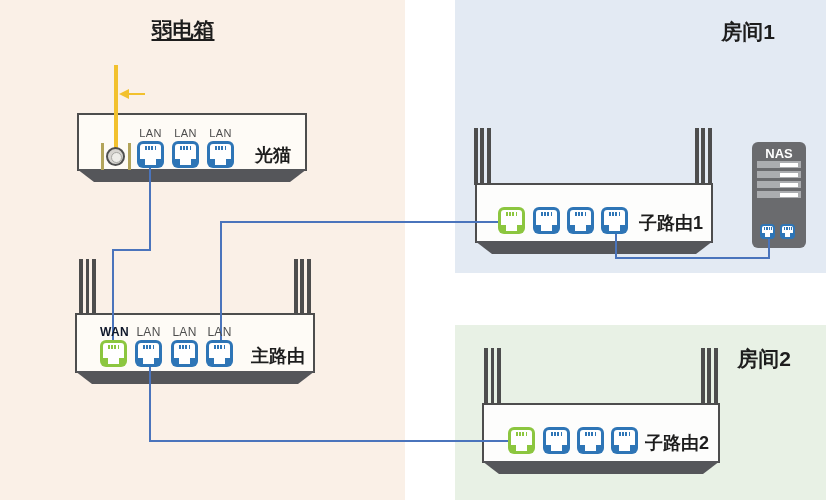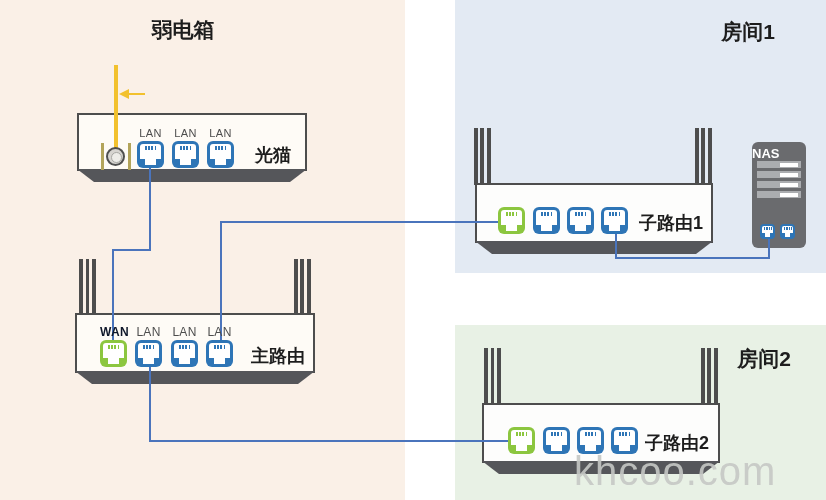--- a/index.html
+++ b/index.html
@@ -6,21 +6,21 @@
   html,body { width: 826px; height: 500px; background:#ffffff; overflow:hidden; }
   body { font-family: "Liberation Sans", sans-serif; position:relative; }
   .stage { position:absolute; left:0; top:0; width:826px; height:500px; }
 
   .zone { position:absolute; z-index:0; }
   .zone-weak  { left:0;   top:0;   width:405px; height:500px; background:#FAF0E7; }
   .zone-room1 { left:455px; top:0;   width:371px; height:273px; background:#E3EAF3; }
   .zone-room2 { left:455px; top:325px; width:371px; height:175px; background:#E8F1E5; }
 
   .zone-title { position:absolute; z-index:20; font-size:21px; font-weight:bold; color:#1d1d1d; text-align:center; width:160px; }
-  .t-weak  { left:103px; top:16px; }
+  .t-weak  { left:103px; top:16px;text-decoration:underline; }
   .t-room1 { left:668px; top:18px; }
   .t-room2 { left:684px; top:345px; }
 
   
   .cable { position:absolute; background:#4A74BC; z-index:10; }
   .fiber-line { position:absolute; background:#F2C12E; z-index:10; }
   .fiber-arrow-head { position:absolute; width:0; height:0; border-top:5px solid transparent; border-bottom:5px solid transparent; border-right:10px solid #F2C12E; z-index:10; }
   .fiber-label { position:absolute; font-size:14px; color:#3b3b3b; z-index:20; white-space:nowrap; }
 
   
@@ -49,21 +49,21 @@
   .port.small .jack::before { width:8px; height:3px; top:1px; background:repeating-linear-gradient(90deg, currentColor 0 1.2px, transparent 1.2px 2.4px); }
   .port.small .jack::after { width:3px; height:4px; box-shadow:8px 0 0 currentColor; }
 
   
   .fiber-bar { position:absolute; width:3px; height:27px; background:#B3A45A; z-index:15; }
   .fiber-circle { position:absolute; width:19px; height:19px; border:2px solid #4F4F4F; border-radius:50%; background:#D6D4D0; z-index:15; }
   .fiber-circle::after { content:""; position:absolute; left:3px; top:3px; width:9px; height:9px; border-radius:50%; background:#EDECE8; border:1px solid #A8A8A4; }
 
   
   .nas-box { position:absolute; left:752px; top:142px; width:54px; height:106px; background:#6A6B6E; border-radius:6px; z-index:5; }
-  .nas-title { position:absolute; left:752px; top:146px; width:54px; text-align:left; font-size:13px; font-weight:bold; color:#ffffff; z-index:20; }
+  .nas-title { position:absolute; left:752px; top:146px; width:54px; text-align:center; font-size:13px; font-weight:bold; color:#ffffff; z-index:20; }
   .nas-bay { position:absolute; width:44px; height:7px; background:#ABADB0; z-index:15; }
   .nas-bay::after { content:""; position:absolute; right:3px; top:1.5px; width:18px; height:4px; background:#ffffff; }
 
   .watermark { position:absolute; left:574px; top:449px; font-size:40px; color:#C6C8C5; opacity:0.9; z-index:50; letter-spacing:1px; z-index:50; white-space:nowrap; }
 </style>
 </head>
 <body>
 
 <div class="stage">
 
@@ -189,15 +189,14 @@
       </div>
     <div class="port blue" style="left:577px; top:427px;">
         <div class="jack"></div>
       </div>
     <div class="port blue" style="left:611px; top:427px;">
         <div class="jack"></div>
       </div>
     <div class="device-label" style="left:645px; top:431px;">子路由2</div>
   </div>
 
-  <div class="watermark">khcoo.com</div>
 
 </div>
 
 </body></html>

